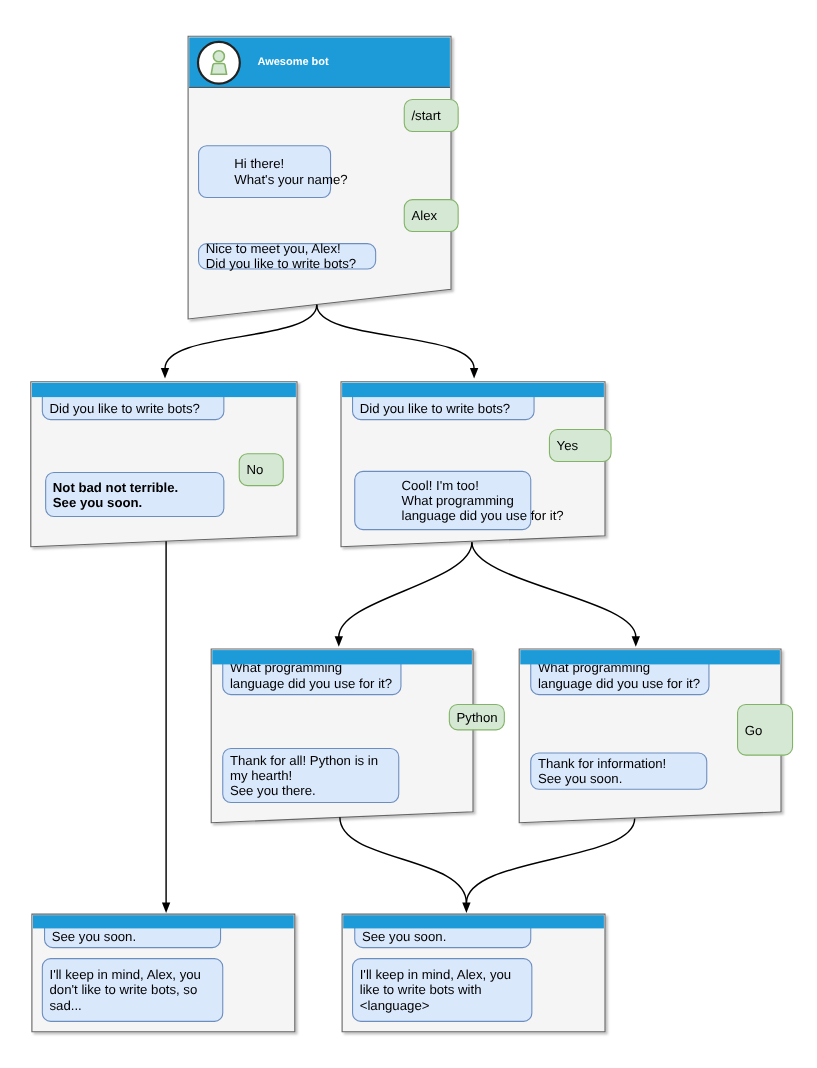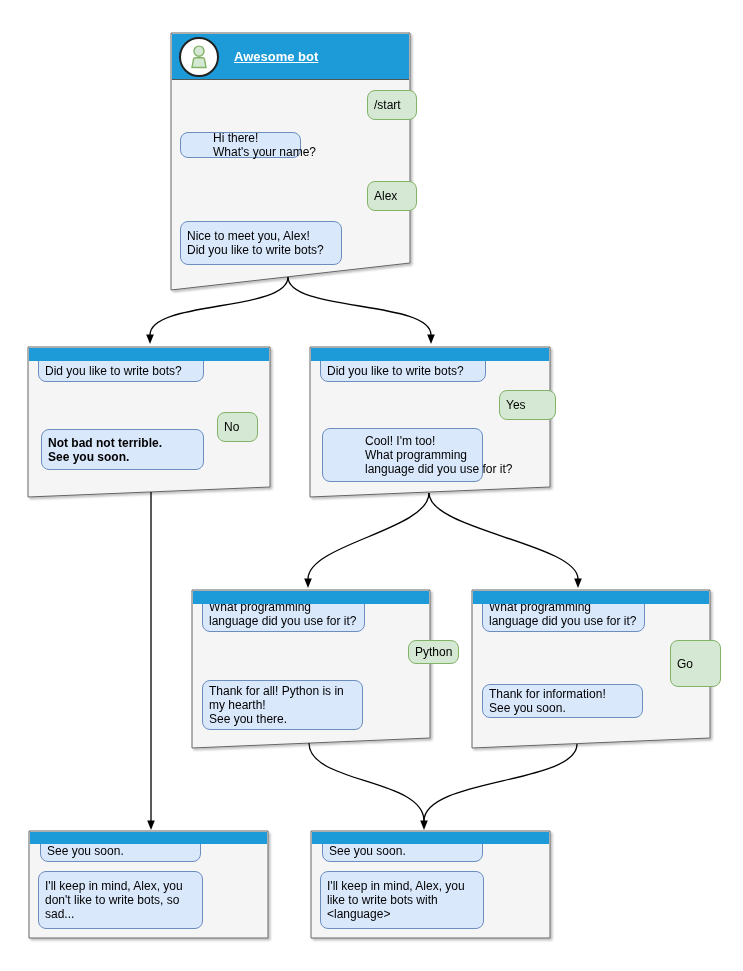--- a/index.html
+++ b/index.html
@@ -20,23 +20,22 @@
     border-bottom:1px solid #555;
     box-sizing:border-box;
   }
   .avatar {
     width:36px; height:36px; border-radius:50%;
     background:#ffffff; border:2px solid #222;
     display:flex; align-items:center; justify-content:center;
     flex:0 0 auto;
   }
   .title {
-    color:#ffffff; font-weight:bold; font-size:13px; margin-left:15px;
+    color:#ffffff; font-weight:bold; font-size:10px; margin-left:15px;
     white-space:nowrap;
-    text-decoration:underline;
   }
   .bubble {
     position:absolute; z-index:2; box-sizing:border-box;
     display:flex; align-items:center;
     border:1px solid; border-radius:8px;
     padding:0 6px; line-height:14px; white-space:pre;
   }
   .bubble.bot  { background:#DAE8FC; border-color:#6C8EBF; }
   .bubble.user { background:#D5E8D4; border-color:#82B366;margin-left:17px; }
   .bubble.clipped { align-items:flex-end; padding-bottom:3px; border-top-left-radius:2px; border-top-right-radius:2px; }
@@ -94,24 +93,24 @@
     <div class="avatar">
       <svg width="28" height="28" viewBox="0 0 24 24">
         <circle cx="12" cy="7" r="4.3" fill="#D5E8D4" stroke="#82B366" stroke-width="1.2"></circle>
         <path d="M6,21 L7.3,13.8 Q7.6,12.6 9,12.6 L15,12.6 Q16.4,12.6 16.7,13.8 L18,21 Z" fill="#D5E8D4" stroke="#82B366" stroke-width="1.2"></path>
       </svg>
     </div>
     <div class="title">Awesome bot</div>
   </div>
 
   <div class="bubble user" style="left:350px; top:90px;  width:50px;  height:30px;">/start</div>
-  <div class="bubble bot" style="left:180px; top:132px; width:121px; height:26px;padding-left:32px;">Hi there!
+  <div class="bubble bot" style="left:180px; top:132px; width:121px; height:48px;padding-left:32px;">Hi there!
 What's your name?</div>
   <div class="bubble user" style="left:350px; top:181px; width:50px;  height:30px;">Alex</div>
-  <div class="bubble bot" style="left:180px; top:221px; width:162px; height:44px;">Nice to meet you, Alex!
+  <div class="bubble bot" style="left:180px; top:221px; width:162px; height:24px;">Nice to meet you, Alex!
 Did you like to write bots?</div>
 
   <div class="bubble bot clipped" style="left:38px; top:355px; width:166px; height:27px;">Did you like to write bots?</div>
   <div class="strip" style="left:29px; top:348px; width:240px; height:13px;"></div>
   <div class="bubble user" style="left:200px; top:412px; width:41px; height:30px;">No</div>
   <div class="bubble bot" style="left:41px; top:429px; width:163px; height:41px;font-weight:bold;">Not bad not terrible.
 See you soon.</div>
 
   <div class="bubble bot clipped" style="left:320px; top:355px; width:166px; height:27px;">Did you like to write bots?</div>
   <div class="strip" style="left:311px; top:348px; width:238px; height:13px;"></div>

